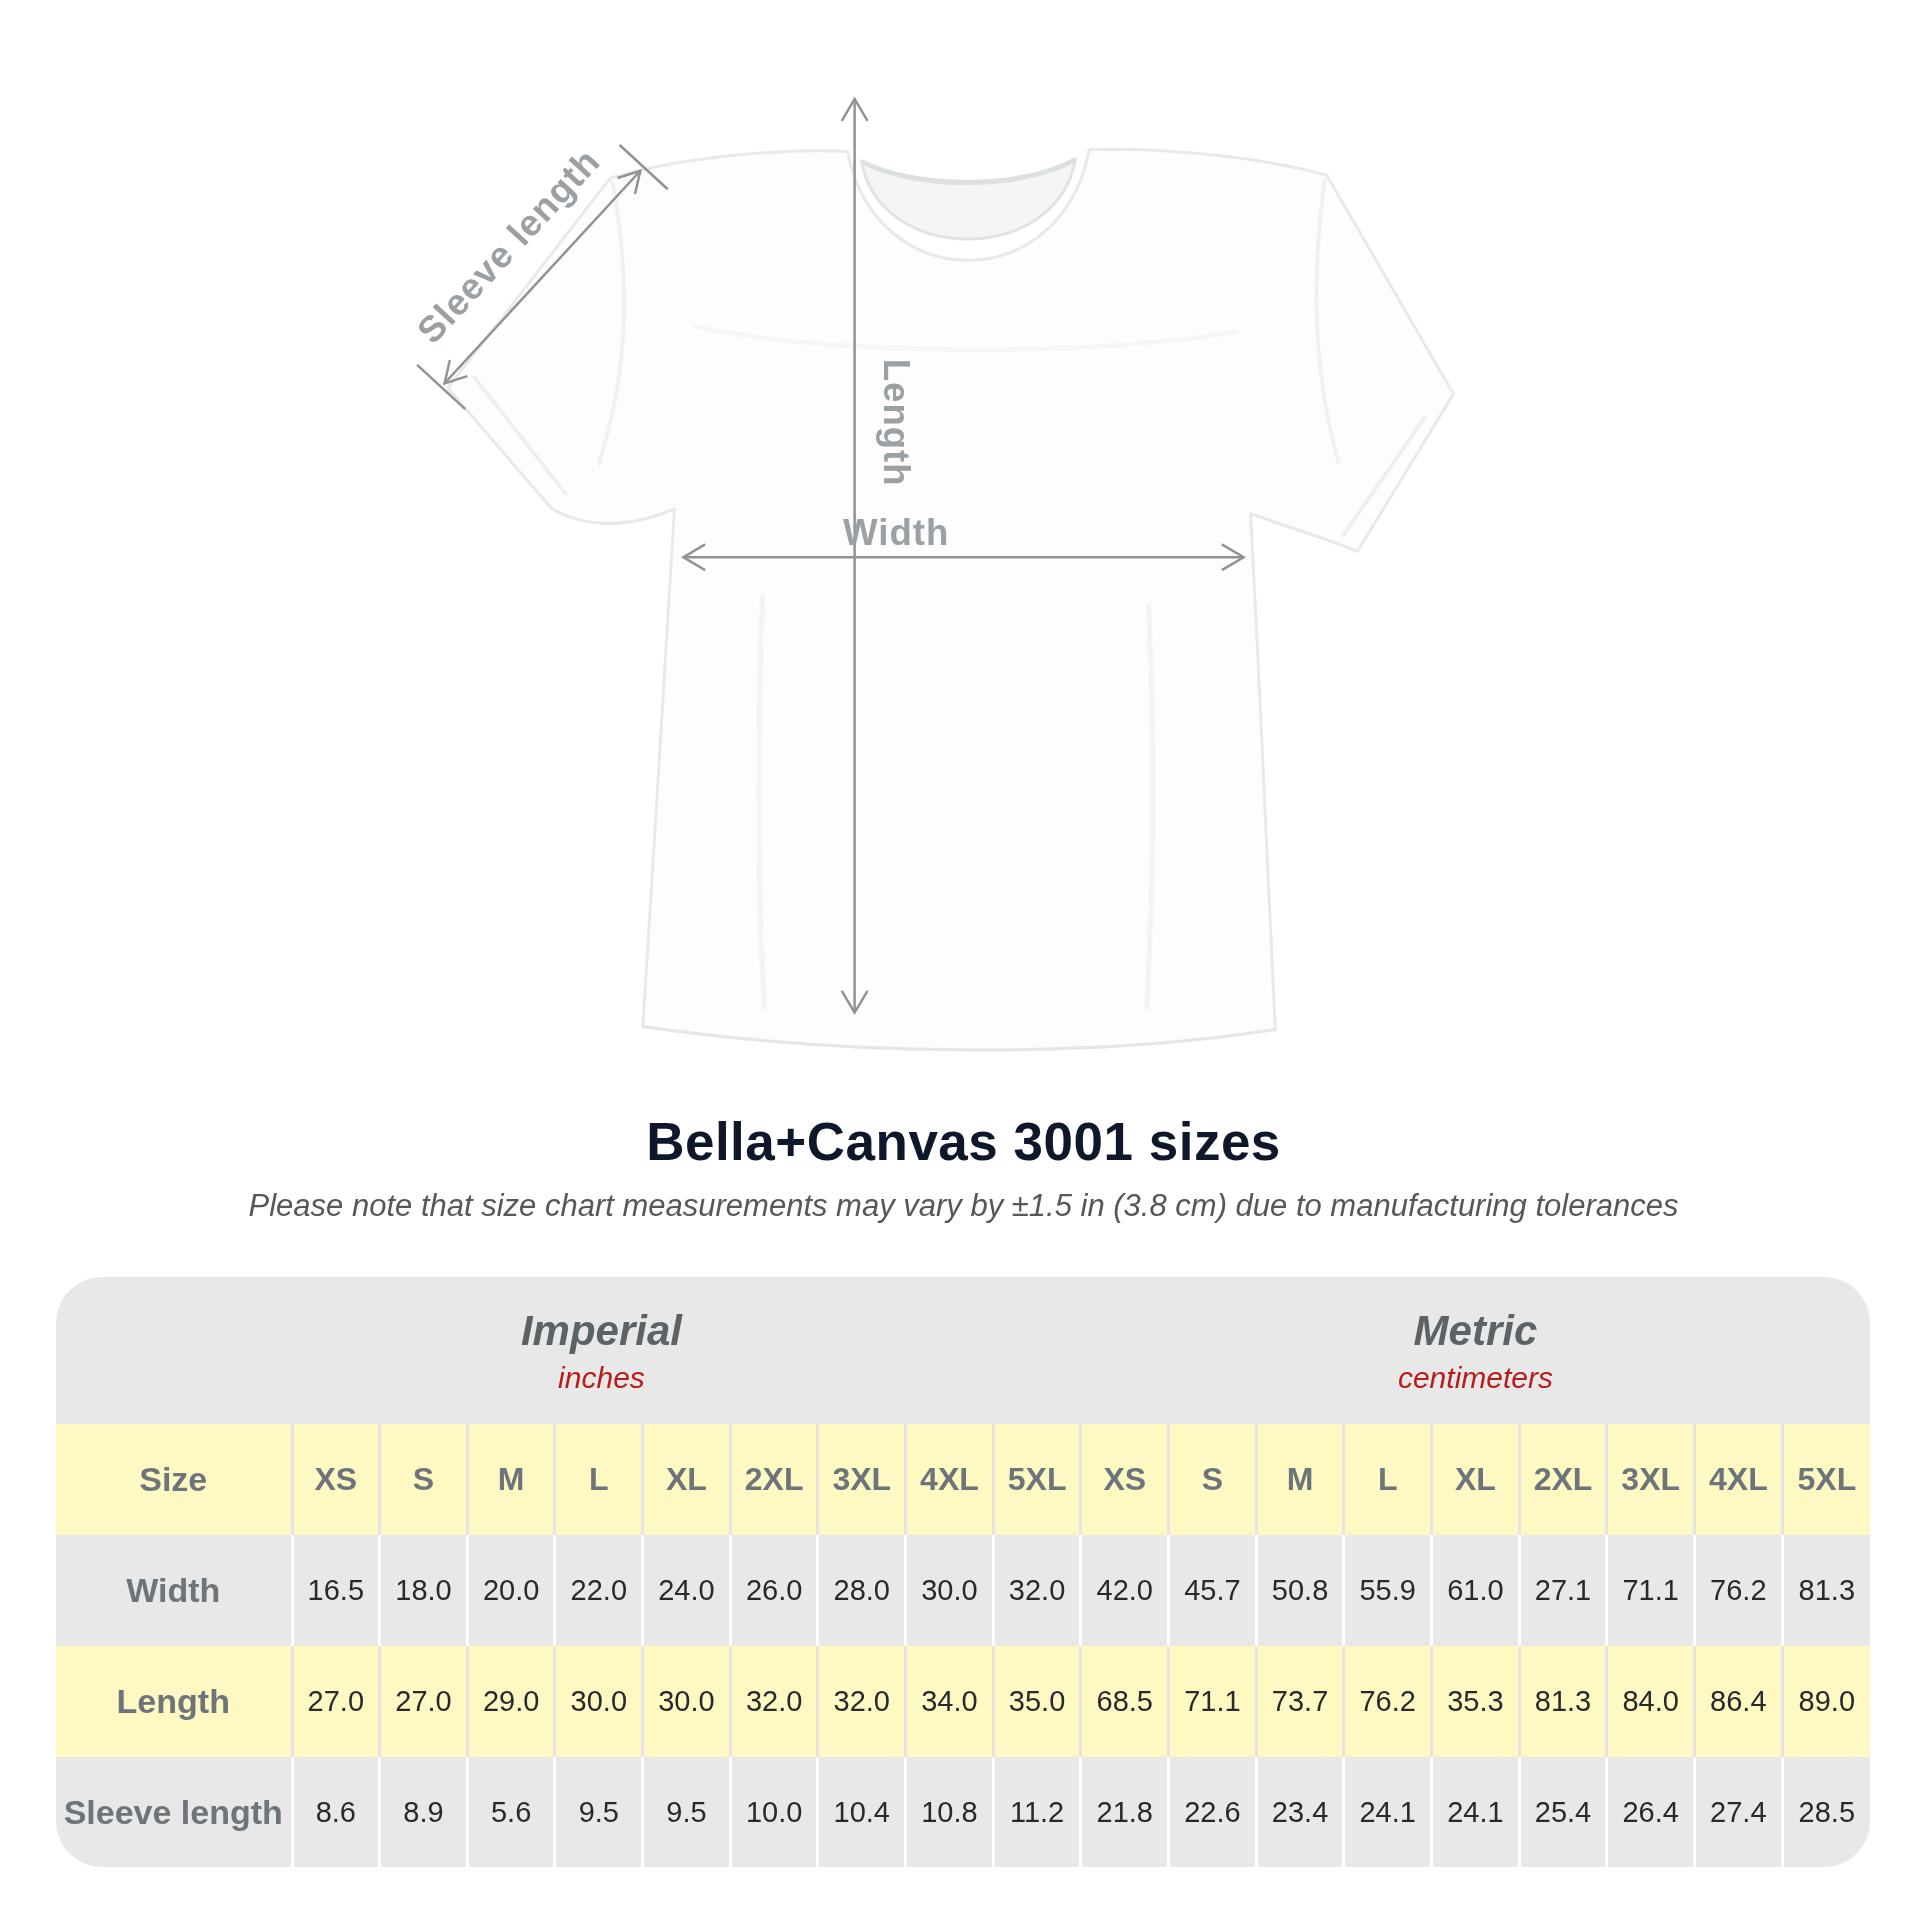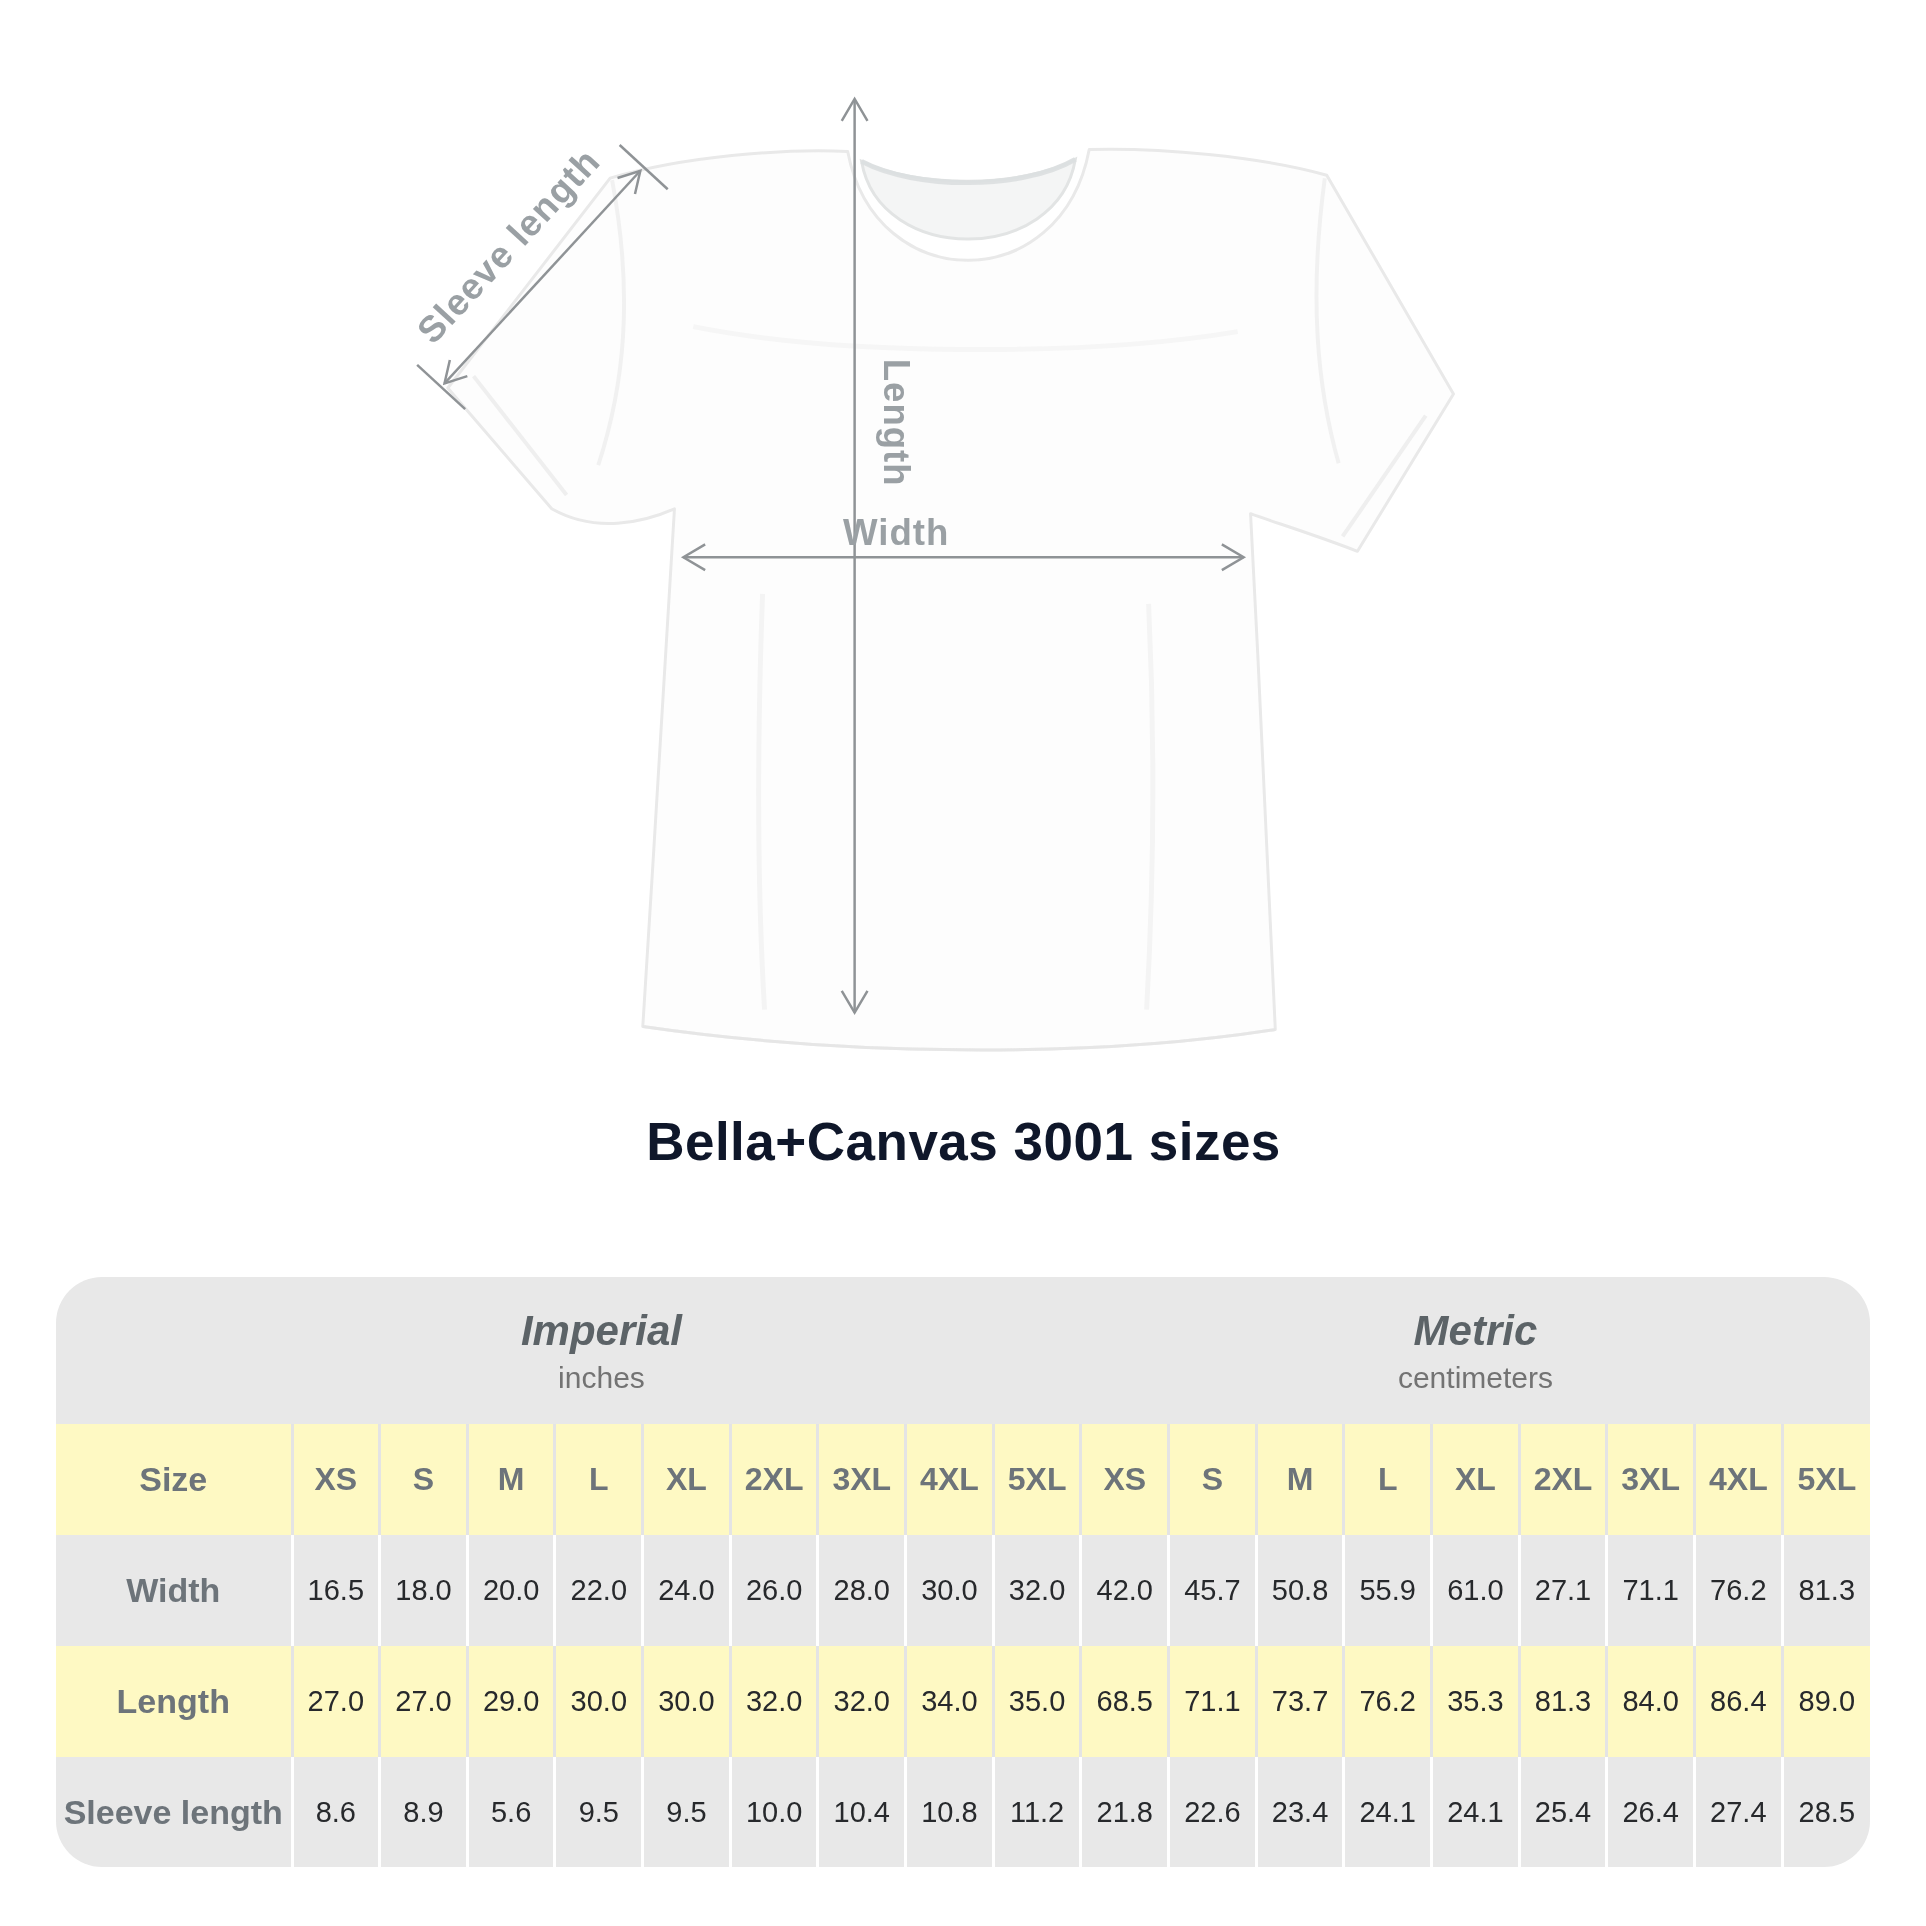--- a/index.html
+++ b/index.html
@@ -19,21 +19,21 @@
 
   
   .size-table-wrap{position:absolute;left:56px;top:1277px;width:1814px;height:590px;
                    border-radius:46px;overflow:hidden;}
   table.size-table{border-collapse:collapse;table-layout:fixed;width:100%;height:100%;}
   tr.band{height:147px;}
   tr.row{height:111px;}
   .band-cell{background:#e8e8e8;vertical-align:middle;text-align:center;}
   .band-imperial{padding-left:67px;}
   .gh{font-size:42px;font-weight:bold;font-style:italic;color:#5c6367;}
-  .gs{margin-top:6px;font-size:30px;color:#737373;font-weight:normal;}
+  .gs{margin-top:6px;font-size:30px;font-style:italic;color:#b91c1c;font-weight:normal;}
   .row th,.row td{vertical-align:middle;text-align:center;padding:0;
                   border-left:3px solid transparent;}
   .row>*:first-child{border-left:none;}
   .row.white>*{background:#fef9c3;border-left-color:#e4e4e4;}
   .row.gray>*{background:#e8e8e8;border-left-color:#ffffff;}
   .row-label{font-size:34px;font-weight:bold;color:#6d747a;}
   .size-head{font-size:32px;font-weight:bold;color:#6d747a;}
   .val{font-size:29px;font-weight:normal;color:#27292c;}
 </style>
 </head>
@@ -92,20 +92,21 @@
       <polyline class="dim" points="22,-12 1,0 22,12"></polyline>
       <polyline class="dim" points="272,-12 293,0 272,12"></polyline>
       <line class="dim" x1="-4" y1="-33" x2="-4" y2="33"></line>
       <line class="dim" x1="298" y1="-33" x2="298" y2="33"></line>
       <text class="dim-label" x="147" y="-34" text-anchor="middle">Sleeve length</text>
     </g>
   </svg>
 
   <div class="heading">
     <div class="title">Bella+Canvas 3001 sizes</div>
+    <div class="subtitle">Please note that size chart measurements may vary by ±1.5 in (3.8 cm) due to manufacturing tolerances</div>
   </div>
 
   <div class="size-table-wrap">
     <table class="size-table">
       <colgroup>
           <col style="width: 236px;">
           <col>
           <col>
           <col>
           <col>

